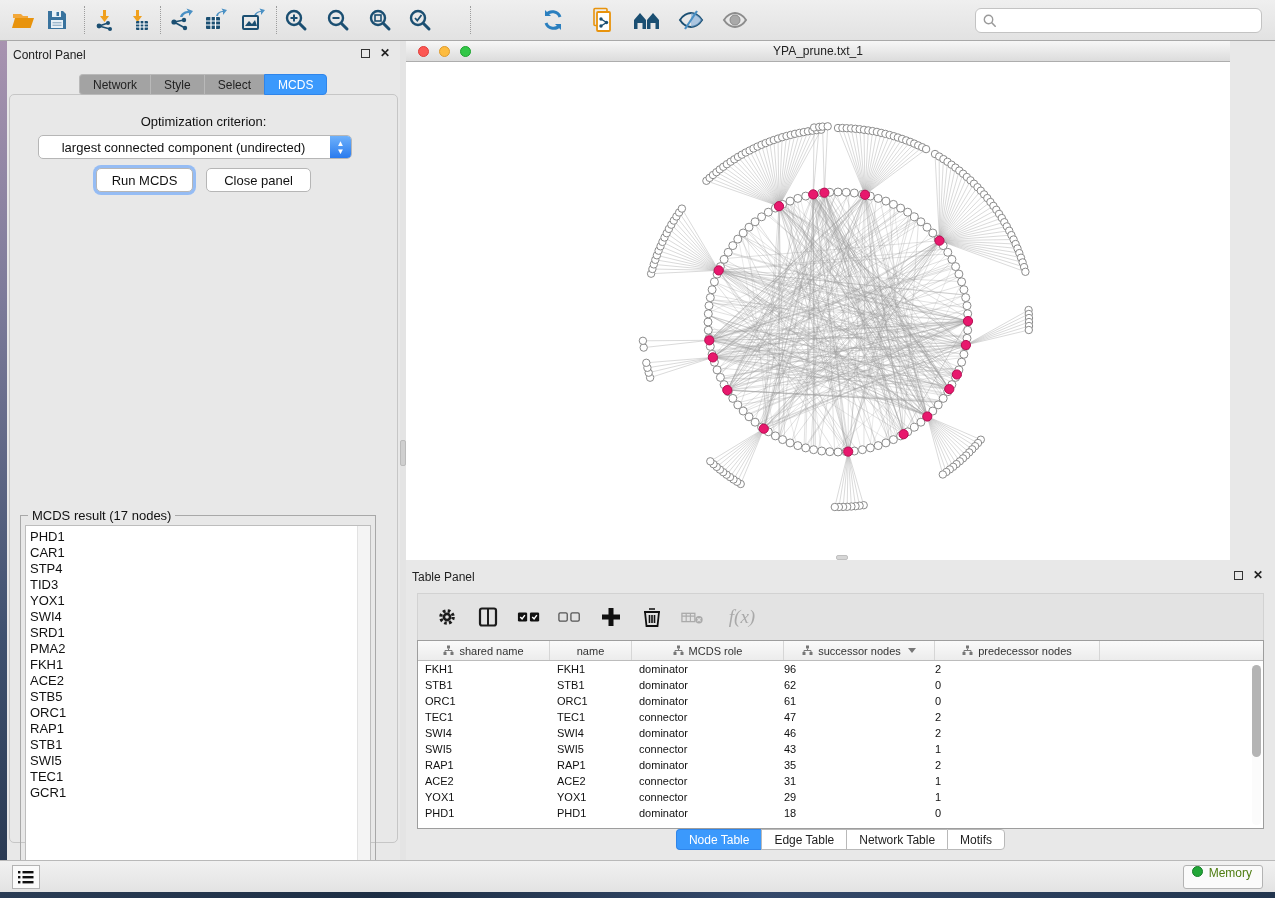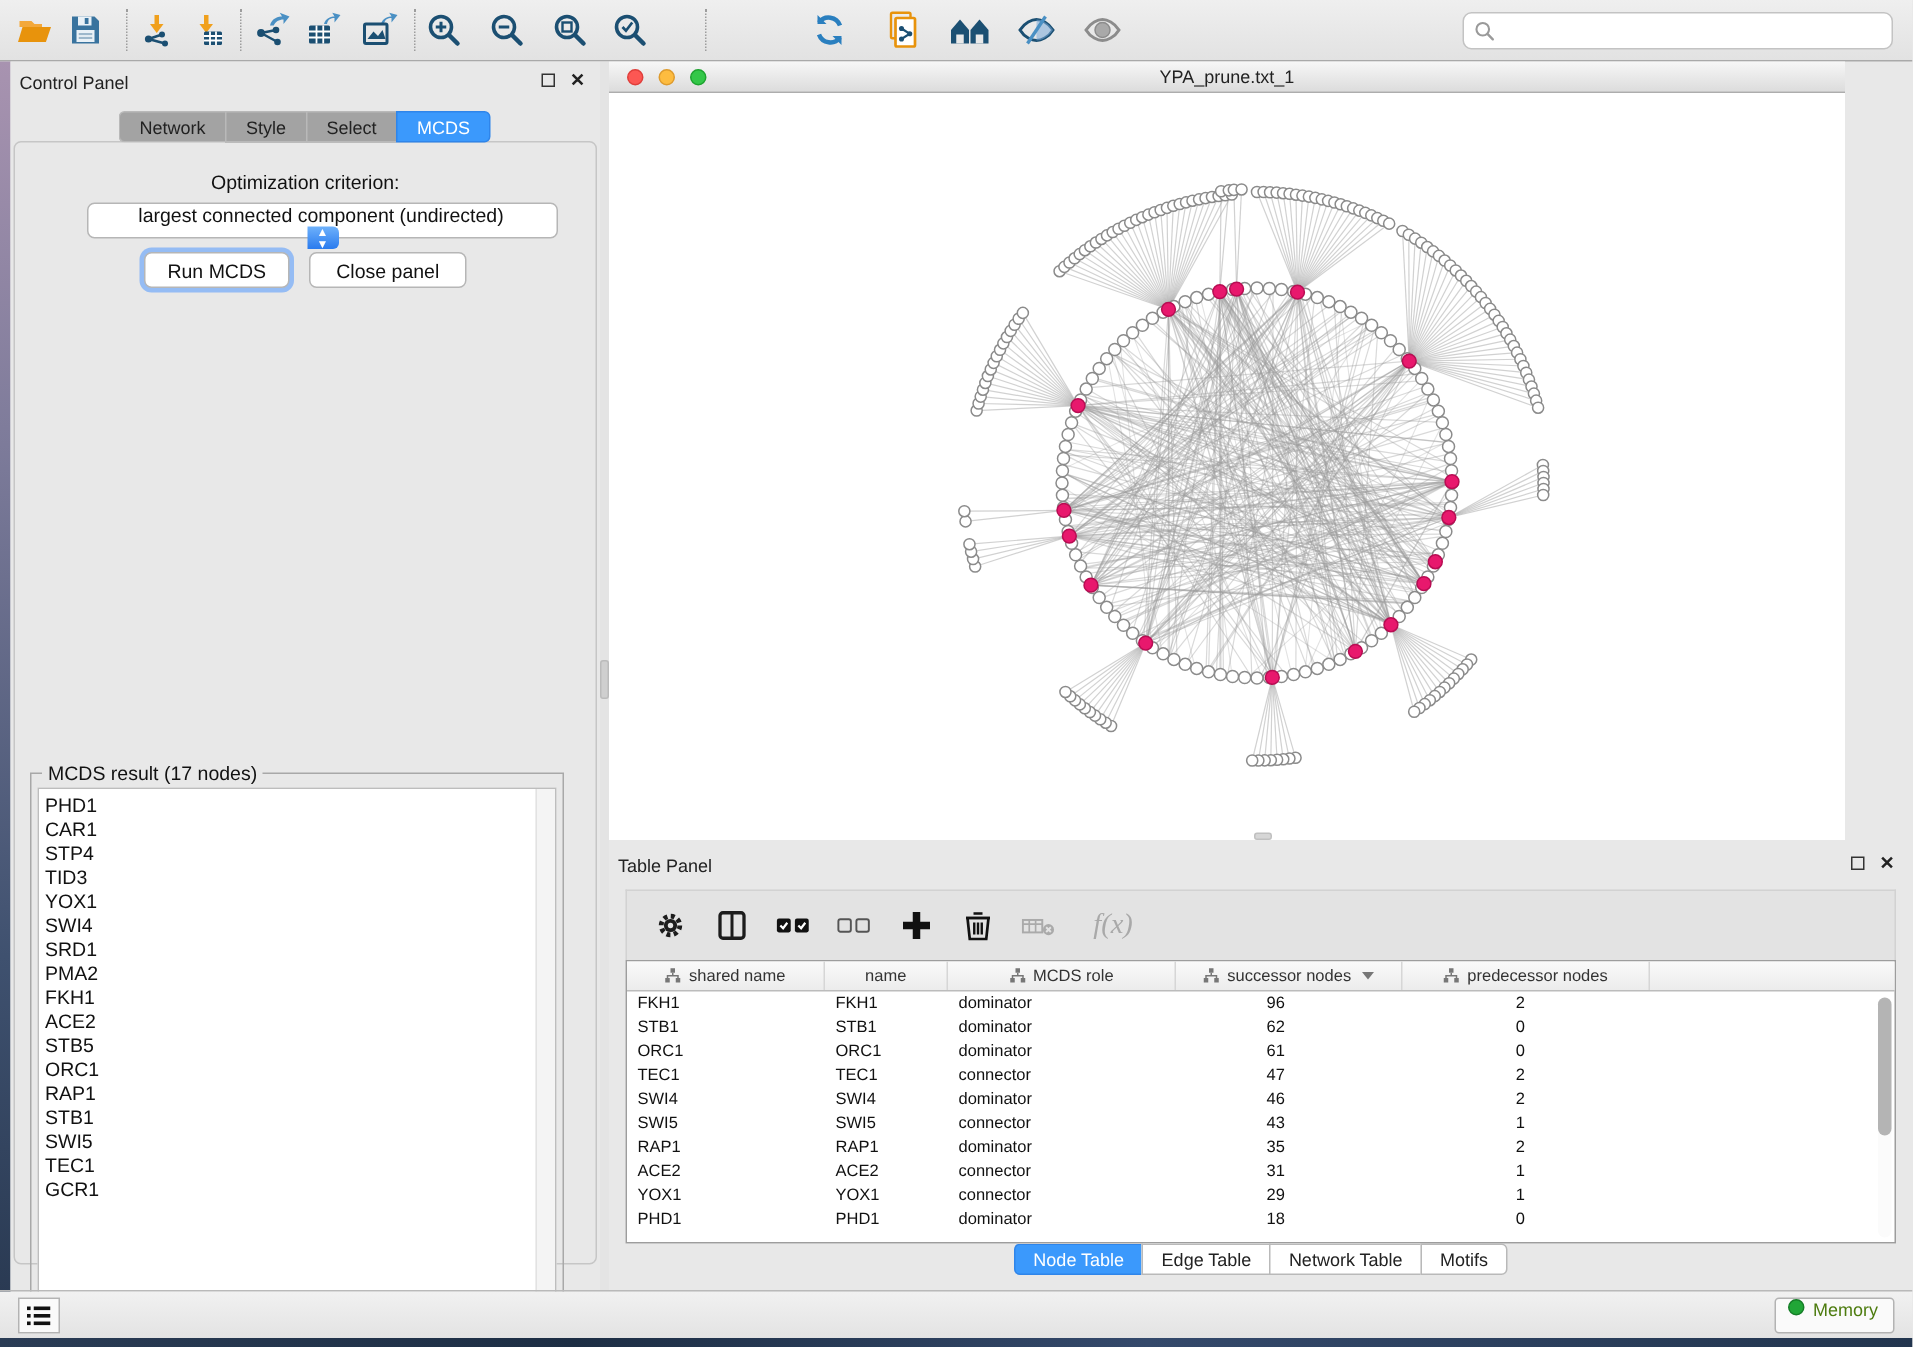--- a/index.html
+++ b/index.html
@@ -35,22 +35,22 @@
   .cp-tabs { position:absolute; left:72px; top:33px; height:21px; display:flex; z-index:2; }
   .cp-tab { height:21px; padding:0 13px; font-size:12px; color:#222; background:#a3a3a3;
     border:1px solid #b9b9b9; border-right:none; display:flex; align-items:center; }
   .cp-tab:first-child { border-radius:4px 0 0 4px; }
   .cp-tab:last-child { border-right:1px solid #b9b9b9; border-radius:0 4px 4px 0; }
   .cp-tab.selected { background:#3b99fc; border-color:#2f85ea; color:#fff; }
 
   .cp-content { position:absolute; left:2px; top:53px; width:389px; height:749px;
     border:1px solid #c6c6c6; border-radius:5px; background:#e8e8e8; }
   .opt-label { position:absolute; left:0; right:0; top:19px; text-align:center; font-size:13px; color:#111; }
-  .dropdown { position:absolute; left:48px; top:40px; width:314px; height:24px; background:#fff;
-    border:1px solid #b6b6b6; border-radius:5px; display:flex; align-items:center;flex-direction:column; }
+  .dropdown { position:absolute; left:28px; top:40px; width:314px; height:24px; background:#fff;
+    border:1px solid #b6b6b6; border-radius:5px; display:flex; align-items:center; }
   .dropdown .dd-text { flex:1; text-align:center; font-size:13px; color:#111; padding-right:2px; }
   .dd-stepper { width:21px; height:22px; margin:0; border-radius:0 4px 4px 0;
     background:linear-gradient(#6eb1fb,#2a7bee); display:flex; flex-direction:column; align-items:center; justify-content:center; gap:1px; }
   .dd-stepper span { color:#fff; font-size:8px; line-height:7px; font-weight:bold; }
   .cp-btn { position:absolute; top:73px; height:24px; background:#fff; border:1px solid #b6b6b6;
     border-radius:5px; font-size:13px; color:#111; display:flex; align-items:center; justify-content:center; }
   .run-btn { left:86px; width:97px; box-shadow:0 0 0 3px rgba(104,164,250,.65); }
   .close-panel-btn { left:196px; width:105px; }
 
   .result-group { position:absolute; left:10px; top:420px; width:356px; height:372px;
@@ -90,21 +90,21 @@
 
   .node-table { position:absolute; left:11px; top:77px; width:847px; height:189px; background:#fff; border:1px solid #9d9d9d; }
   .nt-header { display:flex; height:20px; background:linear-gradient(#fafafa,#ececec); border-bottom:1px solid #bcbcbc; }
   .nt-hcell { display:flex; align-items:center; justify-content:center; gap:5px; font-size:11px; color:#333;
     border-right:1px solid #d6d6d6; overflow:hidden; }
   .nt-hcell:last-child { border-right:none; }
   .sort-arrow { width:0; height:0; border-left:4px solid transparent; border-right:4px solid transparent; border-top:5px solid #777; margin-left:2px; }
   .nt-body { position:absolute; left:0; top:20px; right:0; bottom:0; overflow:hidden; }
   .nt-row { display:flex; height:16px; }
   .nt-cell { font-size:11px; color:#111; line-height:16px; padding-left:7px; white-space:nowrap; overflow:hidden; }
-  .nt-cell.num { text-align:center; padding-left:0; }
+  .nt-cell.num { text-align:left; padding-left:0; }
   .col0 { width:132px; } .col1 { width:82px; } .col2 { width:152px; }
   .col3 { width:151px; } .col4 { width:165px; } .colf { flex:1; }
   .nt-cell.col3 { padding-right:18px; } .nt-cell.col4 { padding-right:8px; }
   .nt-scroll { position:absolute; right:2px; top:24px; width:9px; height:160px; background:#fbfbfb; border-radius:5px; }
   .nt-thumb { position:absolute; left:0; top:0; width:9px; height:92px; background:#b4b4b4; border-radius:5px; }
 
   .tp-tabs { position:absolute; left:0; right:0; top:266px; display:flex; justify-content:center; }
   .tp-tab { height:21px; padding:0 12px; font-size:12px; background:#fff; border:1px solid #b9b9b9; border-right:none;
     color:#222; display:flex; align-items:center; }
   .tp-tab:first-child { border-radius:4px 0 0 4px; }

